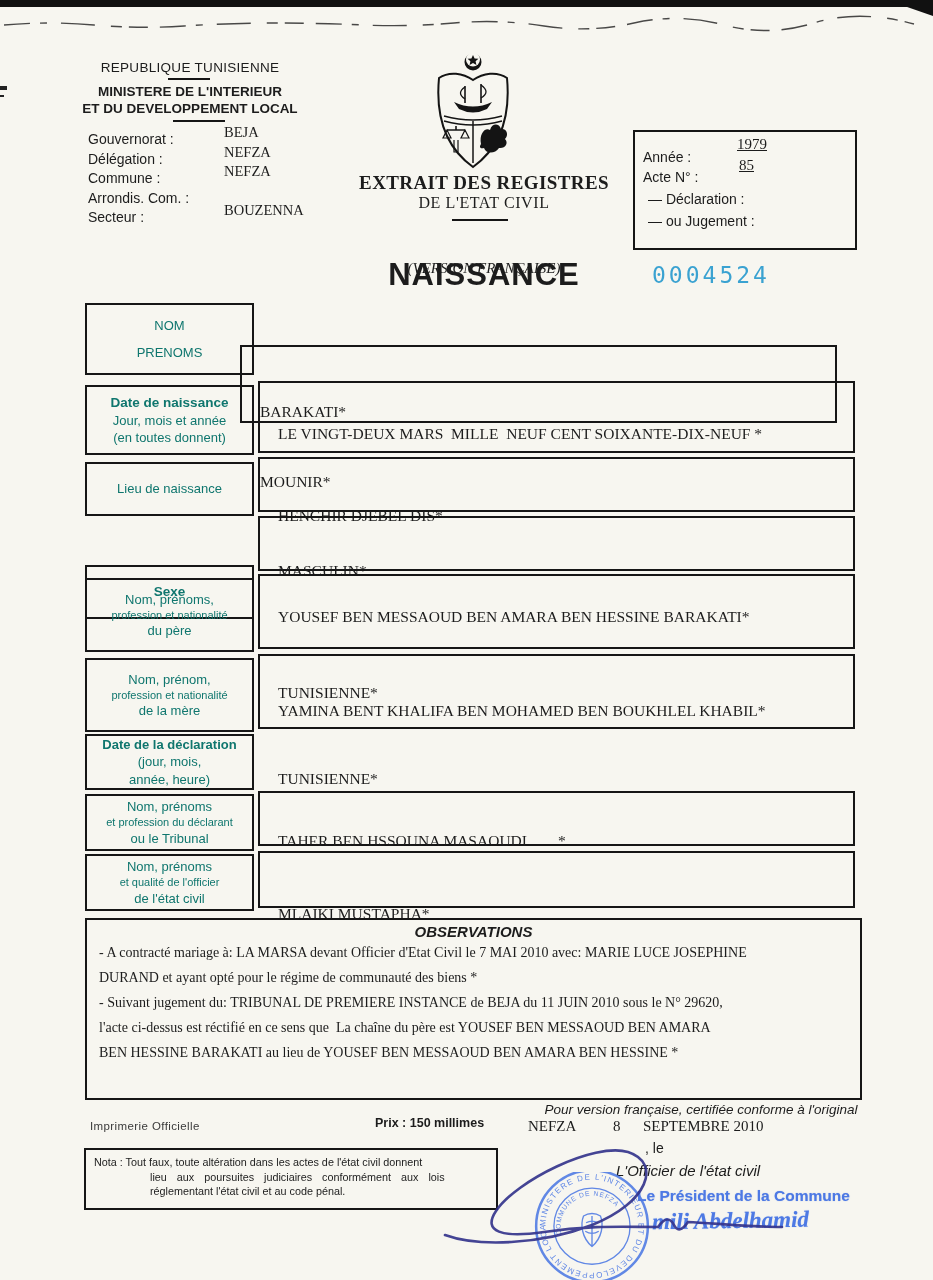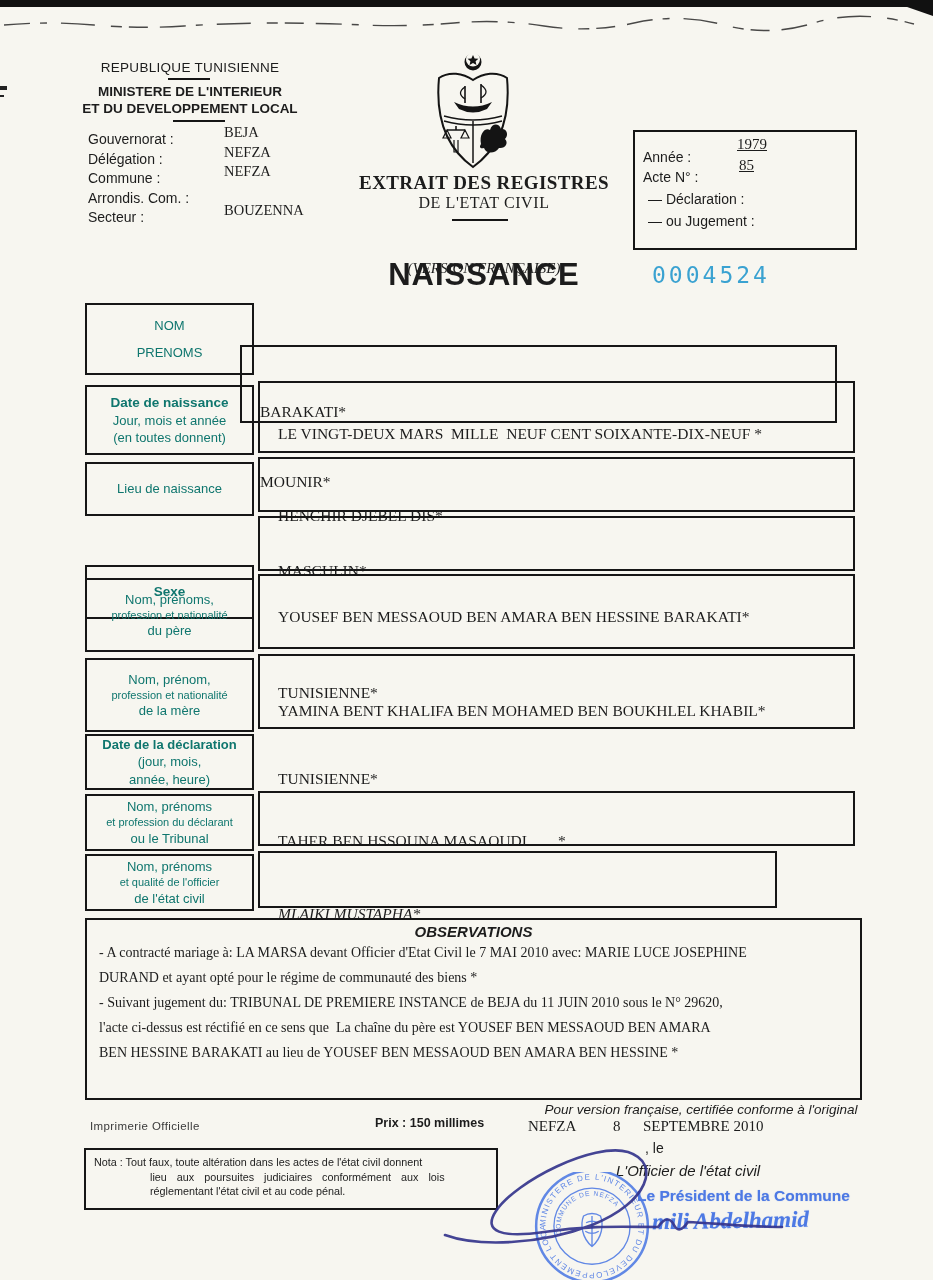--- a/index.html
+++ b/index.html
@@ -220,21 +220,21 @@
   </div>
   <div class="vbox" style="left:258px;top:791px;width:597px;height:55px;padding-top:3px;">
     <div class="vline">TAHER BEN HSSOUNA MASAOUDI        *</div>
   </div>
 
   <div class="lbox" style="left:85px;top:854px;width:165px;height:53px;">
     <div class="m">Nom, prénoms</div>
     <div class="sm">et qualité de l'officier</div>
     <div class="m">de l'état civil</div>
   </div>
-  <div class="vbox" style="left:258px;top:851px;width:519px;height:57px;padding-top:16px;font-style:italic;">
+  <div class="vbox" style="left:258px;top:851px;width:597px;height:57px;padding-top:16px;">
     <div class="vline">MLAIKI MUSTAPHA*</div>
   </div>
 
   <div class="abs obs-box">
     <div class="obs-title">OBSERVATIONS</div>
     <div class="obs-line">- A contracté mariage à: LA MARSA devant Officier d'Etat Civil le 7 MAI 2010 avec: MARIE LUCE JOSEPHINE</div>
     <div class="obs-line cont">DURAND et ayant opté pour le régime de communauté des biens *</div>
     <div class="obs-line">- Suivant jugement du: TRIBUNAL DE PREMIERE INSTANCE de BEJA du 11 JUIN 2010 sous le N° 29620,</div>
     <div class="obs-line cont">l'acte ci-dessus est réctifié en ce sens que  La chaîne du père est YOUSEF BEN MESSAOUD BEN AMARA</div>
     <div class="obs-line cont">BEN HESSINE BARAKATI au lieu de YOUSEF BEN MESSAOUD BEN AMARA BEN HESSINE *</div>

